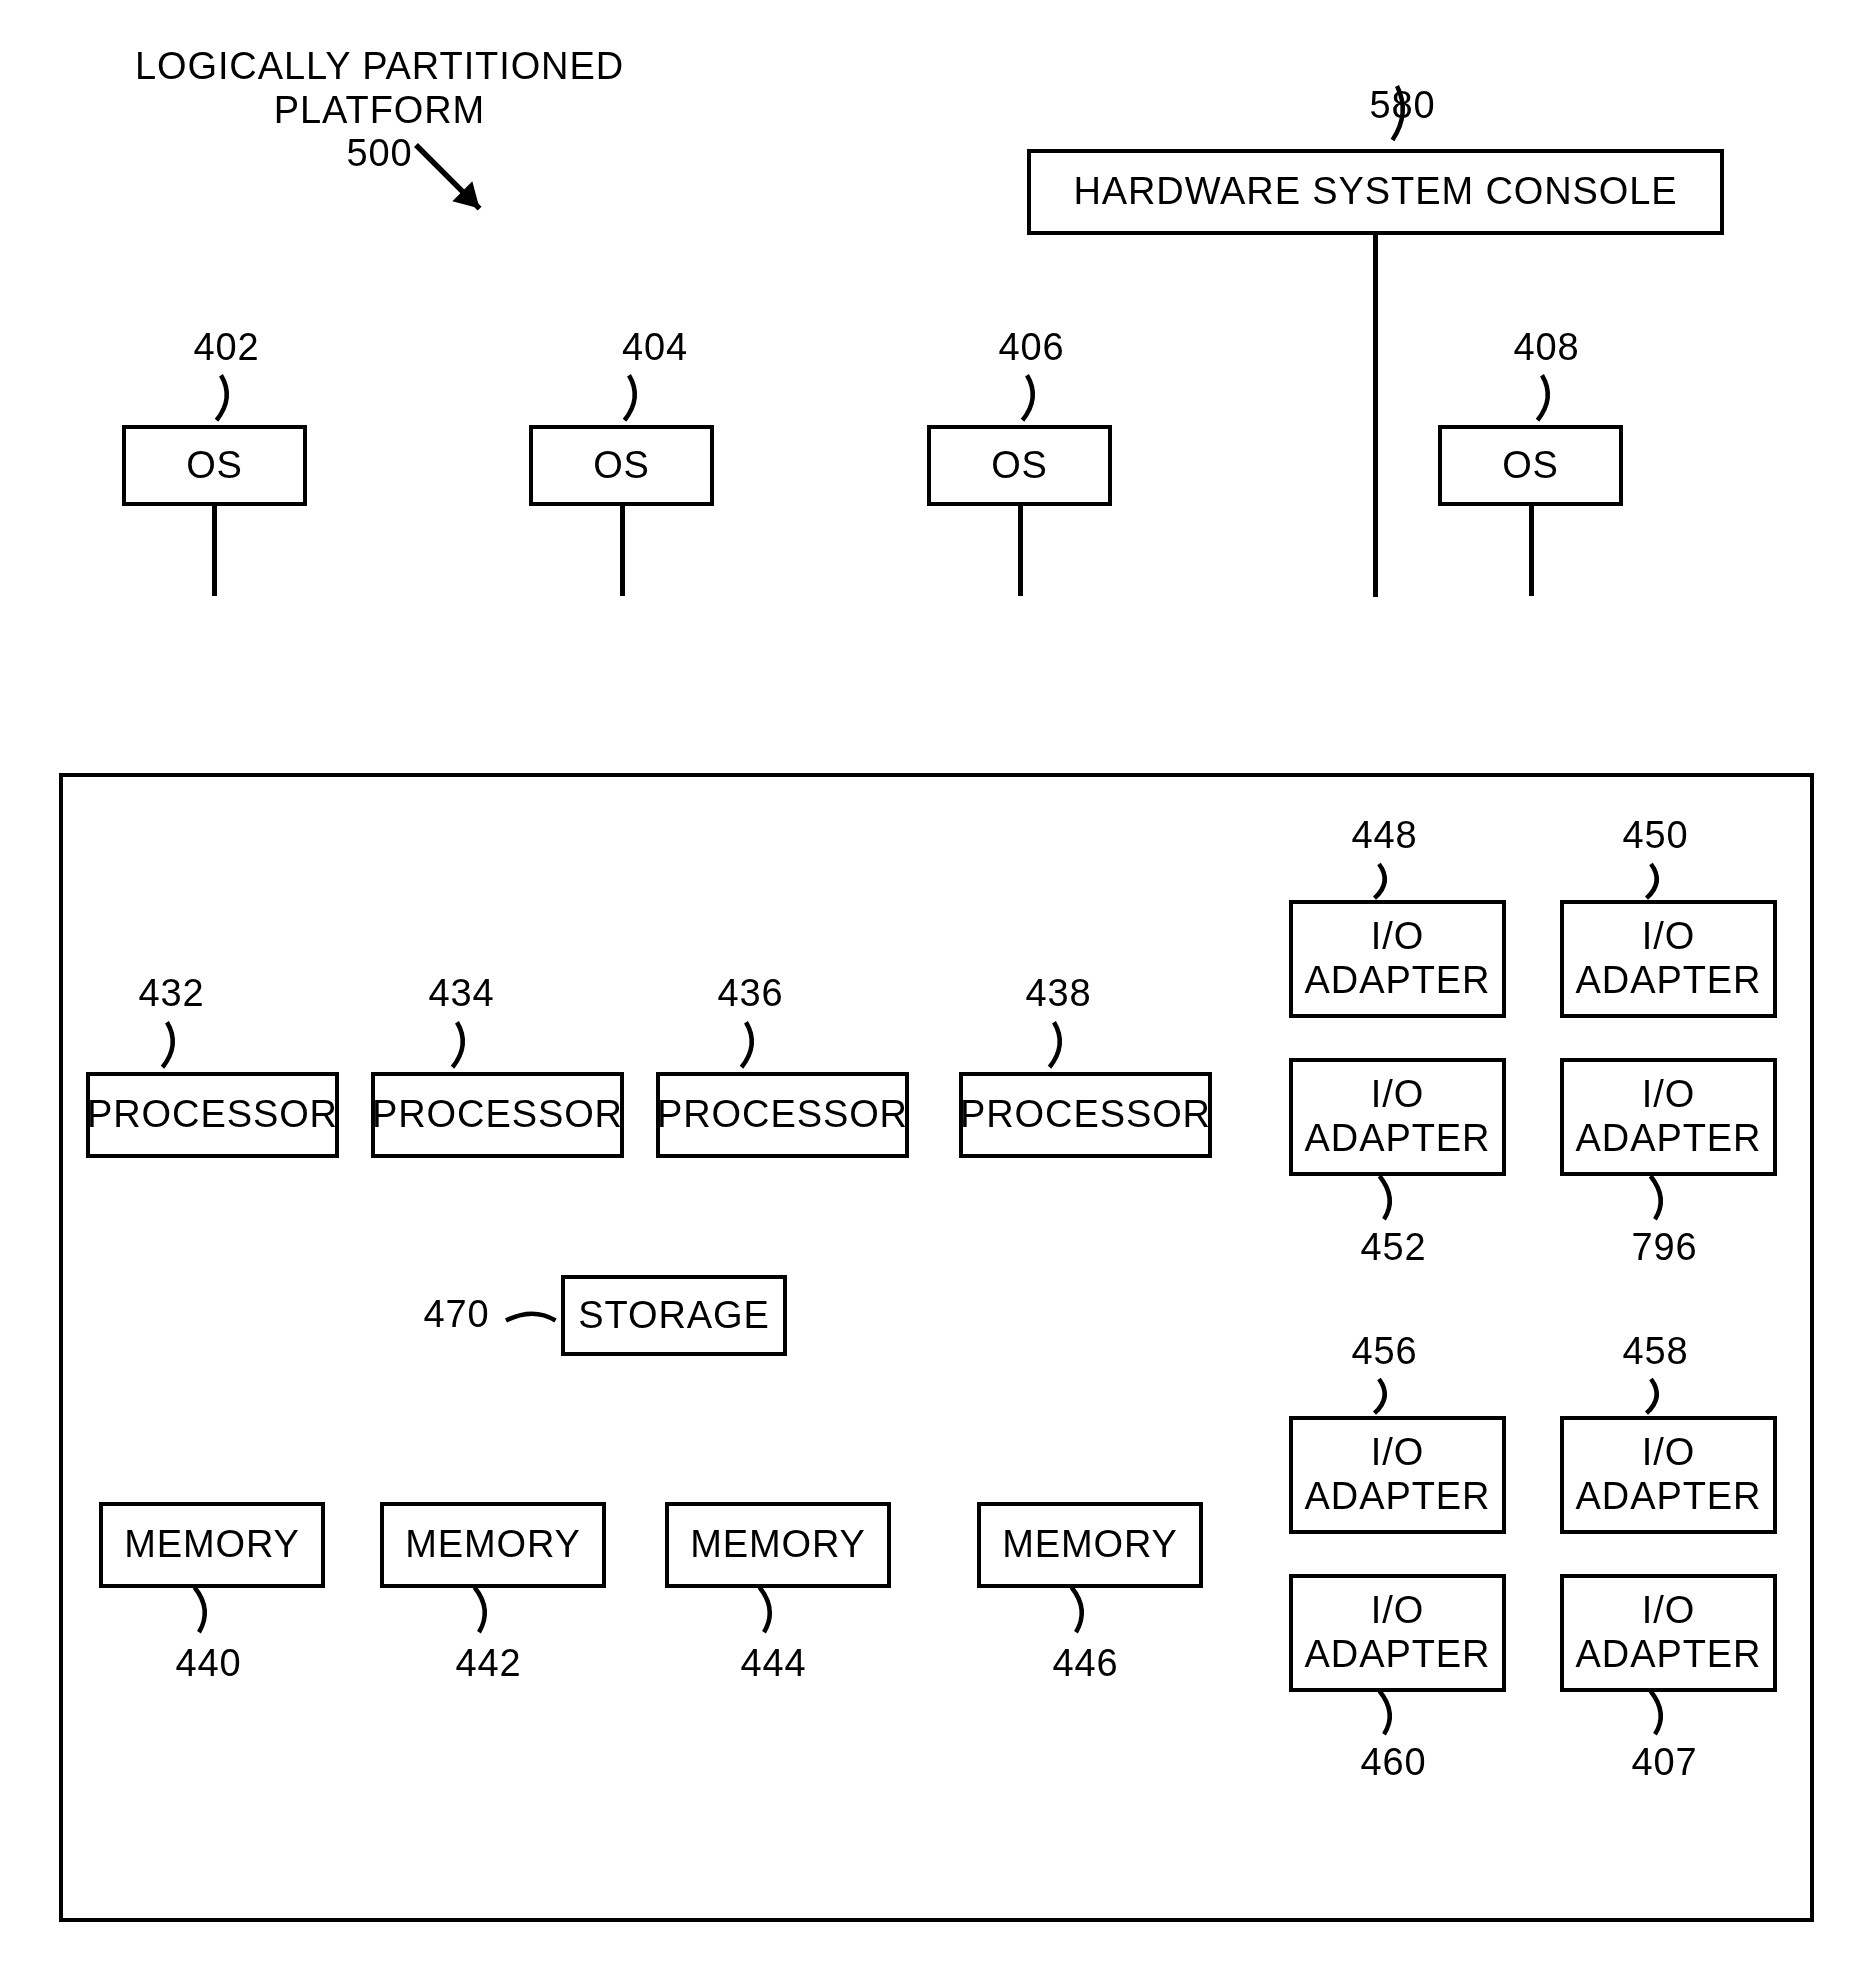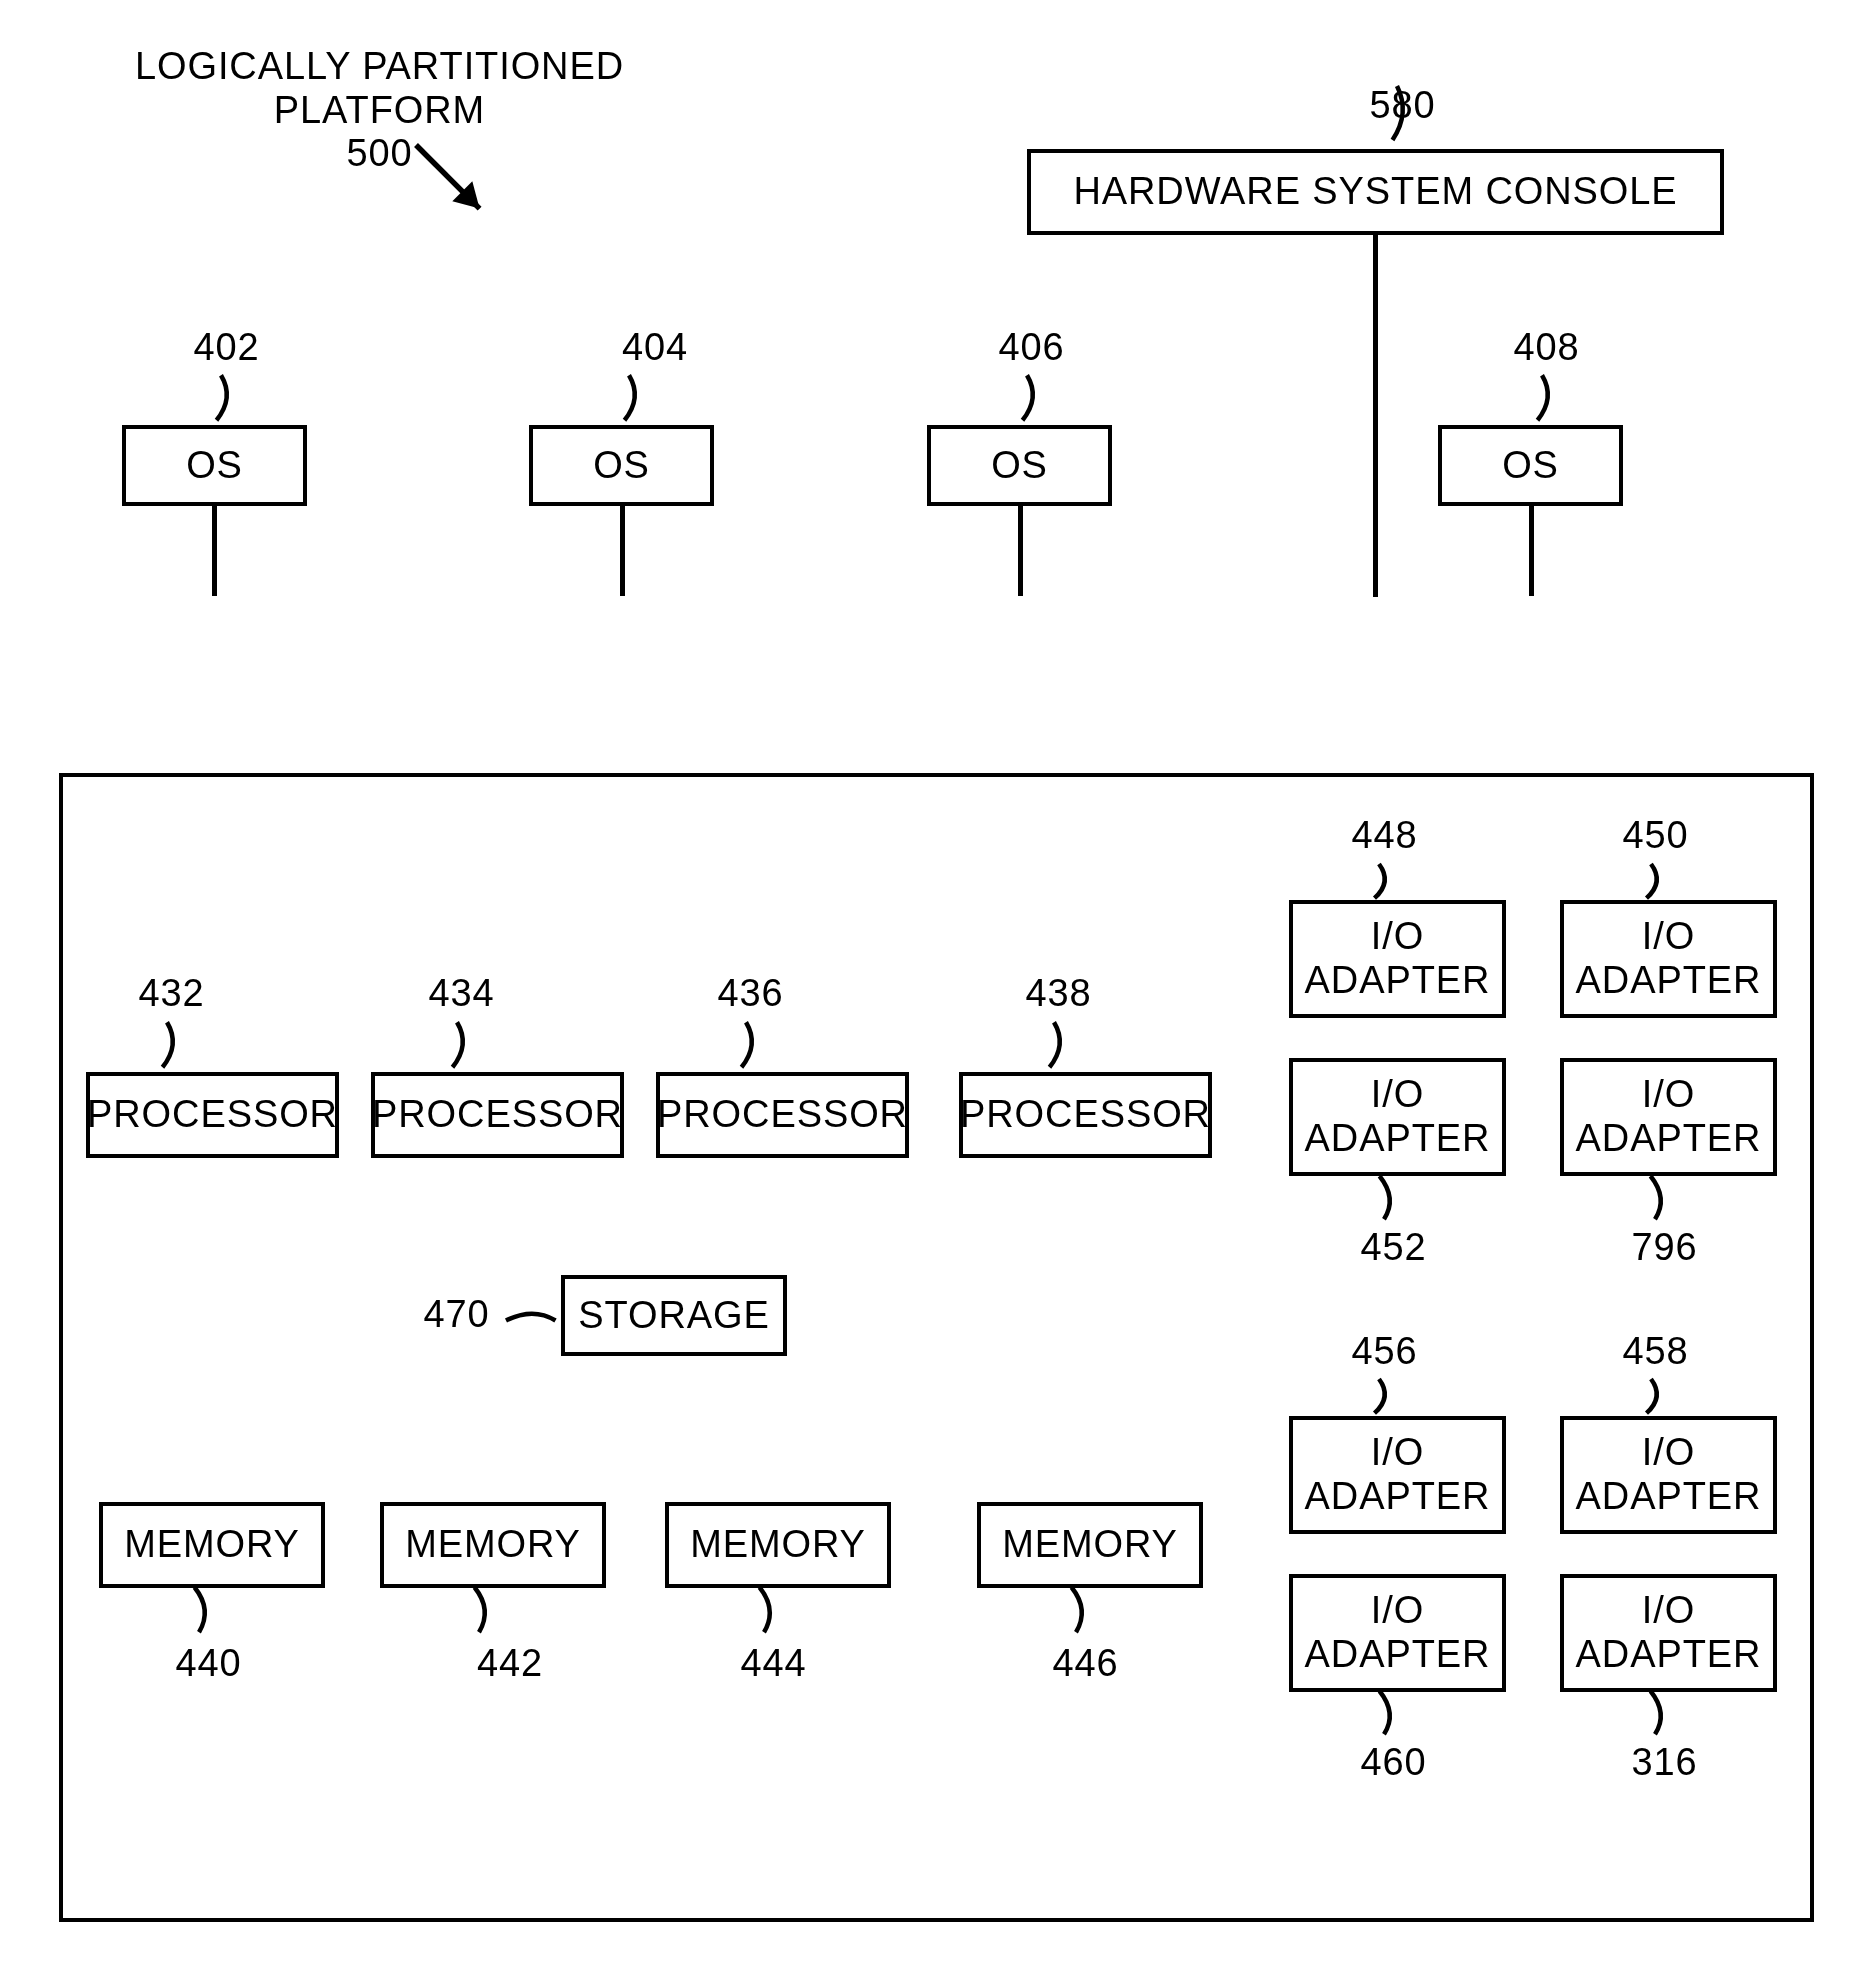--- a/index.html
+++ b/index.html
@@ -153,21 +153,21 @@
       <path d="M5 0 Q 25 25 10 50" stroke="#000" stroke-width="5" fill="none"></path>
     </svg>
   <div class="label" style="left:127px; top:1615px; width:109px;">440</div>
 
   <div class="box" style="left:353px; top:1475px; width:226px; height:86px;">
     <span>MEMORY</span>
   </div>
   <svg class="lead" style="left:443px; top:1560px;" width="36" height="50" viewBox="0 0 40 55">
       <path d="M5 0 Q 25 25 10 50" stroke="#000" stroke-width="5" fill="none"></path>
     </svg>
-  <div class="label" style="left:407px; top:1615px; width:109px;text-align:right;">442</div>
+  <div class="label" style="left:407px; top:1615px; width:109px;">442</div>
 
   <div class="box" style="left:638px; top:1475px; width:226px; height:86px;">
     <span>MEMORY</span>
   </div>
   <svg class="lead" style="left:728px; top:1560px;" width="36" height="50" viewBox="0 0 40 55">
       <path d="M5 0 Q 25 25 10 50" stroke="#000" stroke-width="5" fill="none"></path>
     </svg>
   <div class="label" style="left:692px; top:1615px; width:109px;">444</div>
 
   <div class="box" style="left:950px; top:1475px; width:226px; height:86px;">
@@ -241,16 +241,16 @@
     </svg>
   <div class="label" style="left:1312px; top:1714px; width:109px;">460</div>
 
   <div class="box" style="left:1533px; top:1547px; width:217px; height:118px;">
     <span style="white-space:pre;">I/O
 ADAPTER</span>
   </div>
   <svg class="lead" style="left:1619px; top:1664px;" width="36" height="45" viewBox="0 0 40 50">
       <path d="M5 0 Q 25 25 10 48" stroke="#000" stroke-width="5" fill="none"></path>
     </svg>
-  <div class="label" style="left:1583px; top:1714px; width:109px;">316</div>
+  <div class="label" style="left:1583px; top:1714px; width:109px;">407</div>
 
 </div>
 
 
 </body></html>

